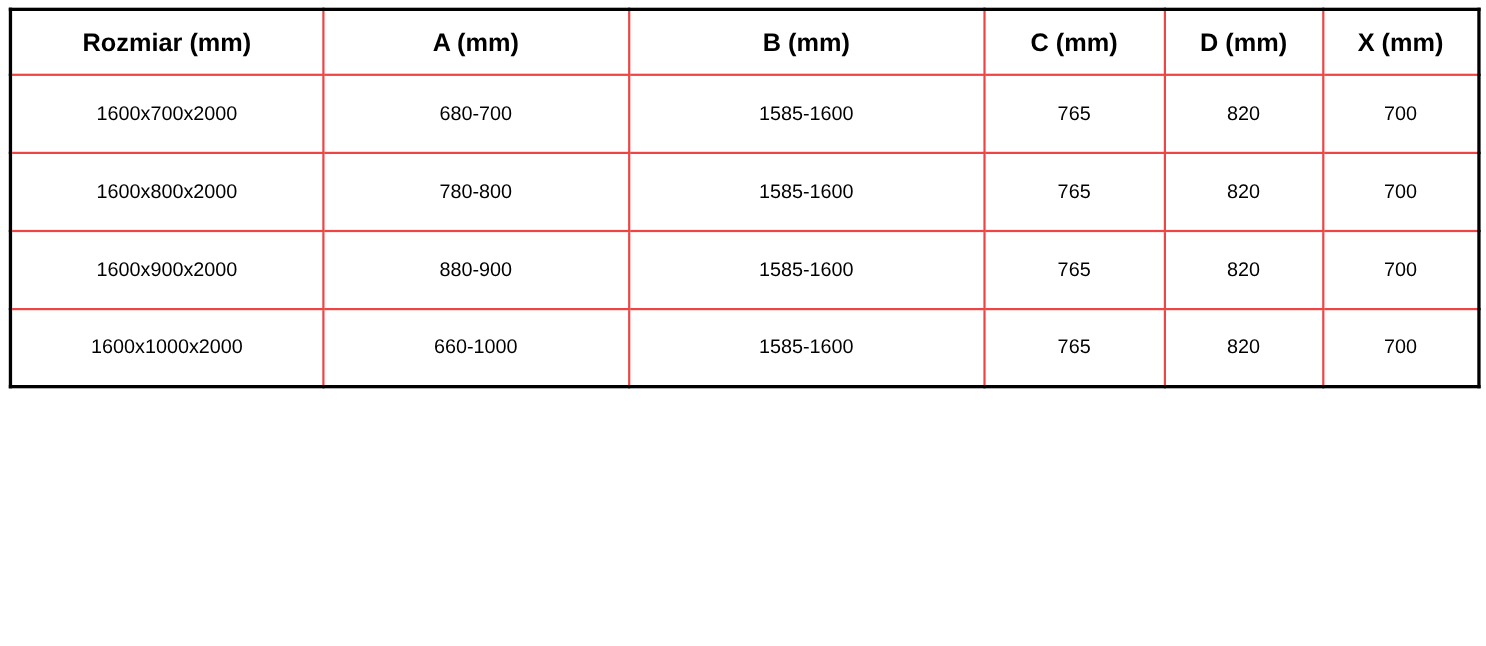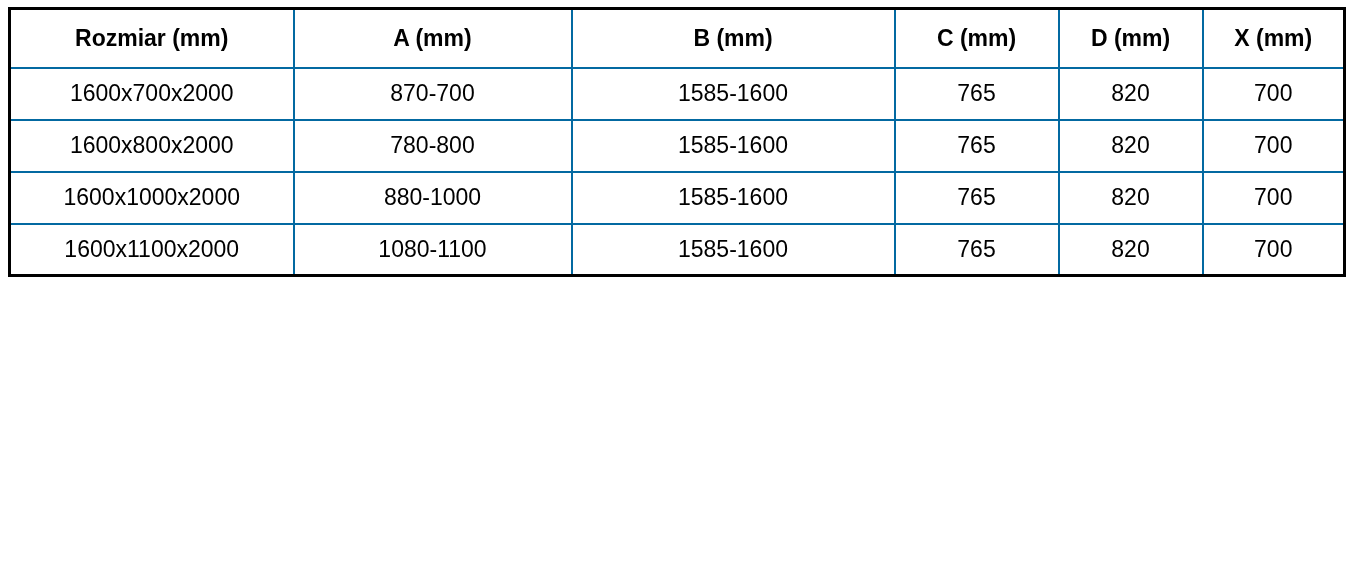--- a/index.html
+++ b/index.html
@@ -12,35 +12,35 @@
   }
   .size-table {
     position: absolute;
     left: 8px;
     top: 7px;
     width: 1335px;
     border-collapse: collapse;
     table-layout: fixed;
   }
   .size-table th, .size-table td {
-    border: 2px solid #0369a1;
+    border: 2px solid #ef4444;
     text-align: center;
     vertical-align: middle;
     overflow: hidden;
     white-space: nowrap;
   }
   .size-table { border: 3px solid #000000; }
   .size-table thead th {
     height: 59px;
     font-size: 23px;
     font-weight: bold;
   }
   .size-table tbody td {
-    height: 52px;
-    font-size: 23px;
+    height: 71px;
+    font-size: 18px;
     font-weight: normal;
   }
 </style>
 </head>
 <body>
 
 <table class="size-table">
   <colgroup>
     <col style="width:284px">
     <col style="width:278px">
@@ -55,44 +55,44 @@
       <th>A (mm)</th>
       <th>B (mm)</th>
       <th>C (mm)</th>
       <th>D (mm)</th>
       <th>X (mm)</th>
     </tr>
   </thead>
   <tbody>
     <tr>
       <td>1600x700x2000</td>
-      <td>870-700</td>
+      <td>680-700</td>
       <td>1585-1600</td>
       <td>765</td>
       <td>820</td>
       <td>700</td>
     </tr>
     <tr>
       <td>1600x800x2000</td>
       <td>780-800</td>
       <td>1585-1600</td>
       <td>765</td>
       <td>820</td>
       <td>700</td>
     </tr>
     <tr>
-      <td>1600x1000x2000</td>
-      <td>880-1000</td>
+      <td>1600x900x2000</td>
+      <td>880-900</td>
       <td>1585-1600</td>
       <td>765</td>
       <td>820</td>
       <td>700</td>
     </tr>
     <tr>
-      <td>1600x1100x2000</td>
-      <td>1080-1100</td>
+      <td>1600x1000x2000</td>
+      <td>660-1000</td>
       <td>1585-1600</td>
       <td>765</td>
       <td>820</td>
       <td>700</td>
     </tr>
   </tbody>
 </table>
 
 </body></html>

